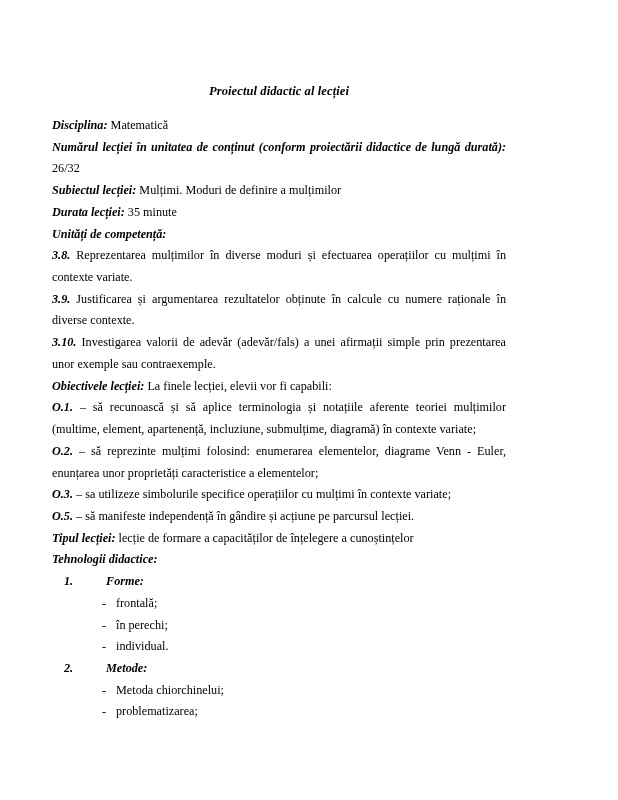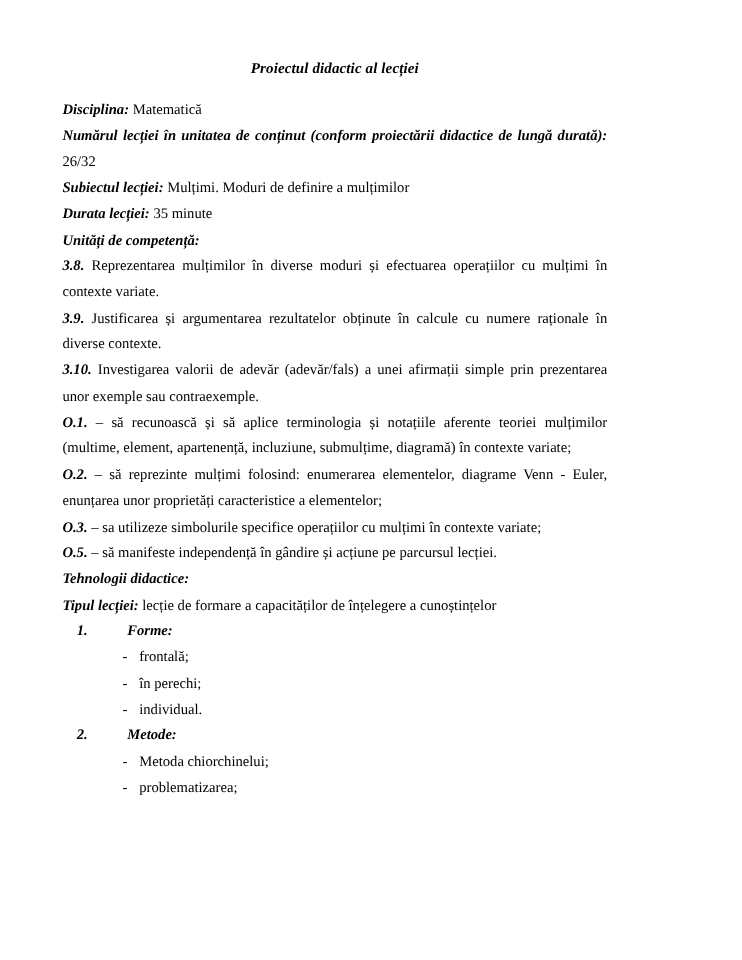--- a/index.html
+++ b/index.html
@@ -11,21 +11,21 @@
     width: 618px;
     height: 800px;
     font-family: "Liberation Serif", serif;
     color: #000000;
     overflow: hidden;
   }
   .page {
     width: 558px;
     height: 800px;
     box-sizing: border-box;
-    padding: 50px 52px 0 52px;
+    padding: 84px 52px 0 52px;
     position: relative;
   }
   .doc-title {
     text-align: center;
     font-weight: bold;
     font-style: italic;
     font-size: 12.5px;
     margin: 0 0 16px 0;
     letter-spacing: 0.1px;
   }
@@ -127,20 +127,24 @@
   <p class="para">
     <span class="lbl-num">3.9.</span>
     <span>Justificarea și argumentarea rezultatelor obținute în calcule cu numere raționale în diverse contexte.</span>
   </p>
 
   <p class="para">
     <span class="lbl-num">3.10.</span>
     <span>Investigarea valorii de adevăr (adevăr/fals) a unei afirmații simple prin prezentarea unor exemple sau contraexemple.</span>
   </p>
 
+  <p class="line">
+    <span class="lbl">Obiectivele lecției:</span>
+    <span>La finele lecției, elevii vor fi capabili:</span>
+  </p>
 
   <p class="para">
     <span class="lbl-num">O.1.</span>
     <span>– să recunoască și să aplice terminologia și notațiile aferente teoriei mulțimilor (multime, element, apartenență, incluziune, submulțime, diagramă) în contexte variate;</span>
   </p>
 
   <p class="para">
     <span class="lbl-num">O.2.</span>
     <span>– să reprezinte mulțimi folosind: enumerarea elementelor, diagrame Venn - Euler, enunțarea unor proprietăți caracteristice a elementelor;</span>
   </p>
@@ -150,26 +154,26 @@
     <span>– sa utilizeze simbolurile specifice operațiilor cu mulțimi în contexte variate;</span>
   </p>
 
 
   <p class="para">
     <span class="lbl-num">O.5.</span>
     <span>– să manifeste independență în gândire și acțiune pe parcursul lecției.</span>
   </p>
 
   <p class="line">
-    <span class="lbl">Tehnologii didactice:</span>
-  </p>
-
-  <p class="line">
     <span class="lbl">Tipul lecției:</span>
     <span>lecție de formare a capacităților de înțelegere a cunoștințelor</span>
+  </p>
+
+  <p class="line">
+    <span class="lbl">Tehnologii didactice:</span>
   </p>
 
   <ul class="list-level-1">
     <li class="num-item">
       <span class="num">1.</span>
       <span class="num-label">Forme:</span>
       <ul class="dash-list">
         <li class="dash-item">
           <span class="dash">-</span>
           <span>frontală;</span>

